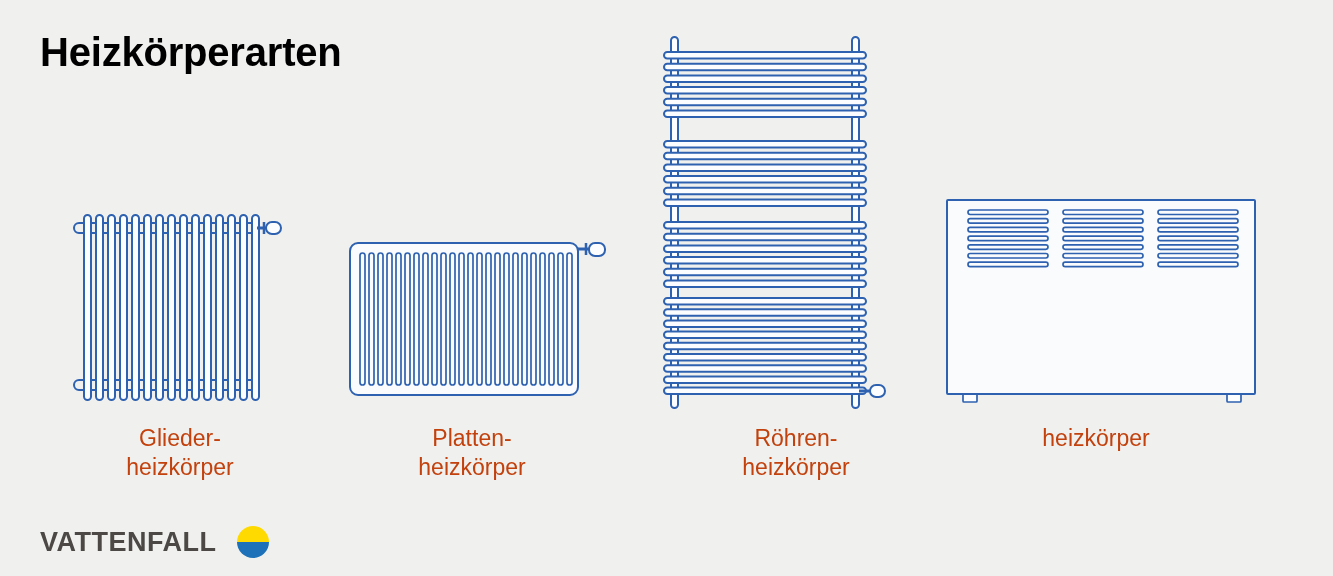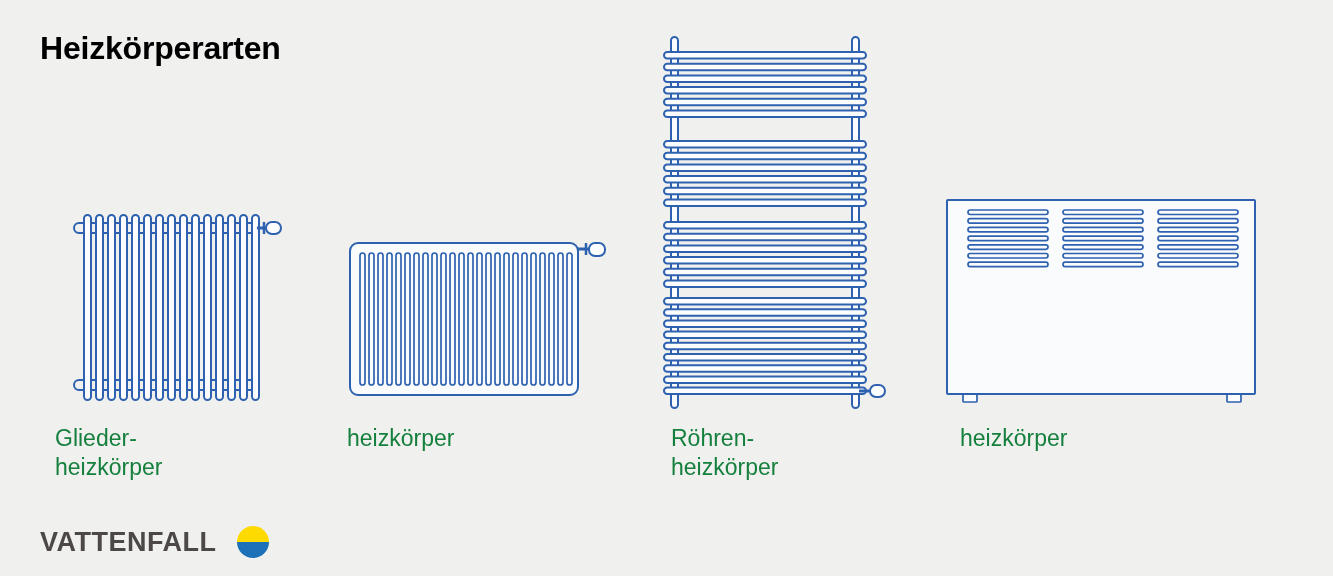--- a/index.html
+++ b/index.html
@@ -5,33 +5,33 @@
   html,body{margin:0;padding:0;}
   .canvas{
     position:relative;
     width:1333px;height:576px;
     background:#f0f0ef;
     font-family:"Liberation Sans", sans-serif;
     overflow:hidden;
   }
   .page-title{
     position:absolute;left:40px;top:30px;
-    font-size:32px;font-weight:800;color:#000;
+    font-size:40px;font-weight:800;color:#000;
     letter-spacing:-0.2px;margin:0;
   }
   .radiator-svg{position:absolute;}
   .svg-glieder{left:70px;top:210px;}
   .svg-platten{left:345px;top:238px;}
   .svg-roehren{left:660px;top:30px;}
   .svg-konvektoren{left:940px;top:195px;}
   .radiator-label{
     position:absolute;top:424px;
-    text-align:left;
+    text-align:center;
     font-size:23px;line-height:29px;
-    color:#15803d;
+    color:#c2410c;
   }
   .label-glieder{left:55px;width:250px;}
   .label-platten{left:347px;width:250px;}
   .label-roehren{left:671px;width:250px;}
   .label-konvektoren{left:960px;width:272px;}
   .logo{
     position:absolute;left:40px;top:526px;
     display:flex;align-items:center;gap:21px;
   }
   .logo-text{
@@ -163,20 +163,21 @@
       <rect x="218" y="49.8" width="80" height="4.5" rx="2.2" ry="2.2" fill="none" stroke="#2e62b0" stroke-width="1.7"></rect>
       <rect x="218" y="58.5" width="80" height="4.5" rx="2.2" ry="2.2" fill="none" stroke="#2e62b0" stroke-width="1.7"></rect>
       <rect x="218" y="67.19999999999999" width="80" height="4.5" rx="2.2" ry="2.2" fill="none" stroke="#2e62b0" stroke-width="1.7"></rect>
     </svg>
 
   <div class="radiator-label label-glieder">
     <div>Glieder-</div>
     <div>heizkörper</div>
   </div>
   <div class="radiator-label label-platten">
+    <div>Platten-</div>
     <div>heizkörper</div>
   </div>
   <div class="radiator-label label-roehren">
     <div>Röhren-</div>
     <div>heizkörper</div>
   </div>
   <div class="radiator-label label-konvektoren">
     <div>heizkörper</div>
   </div>
 

